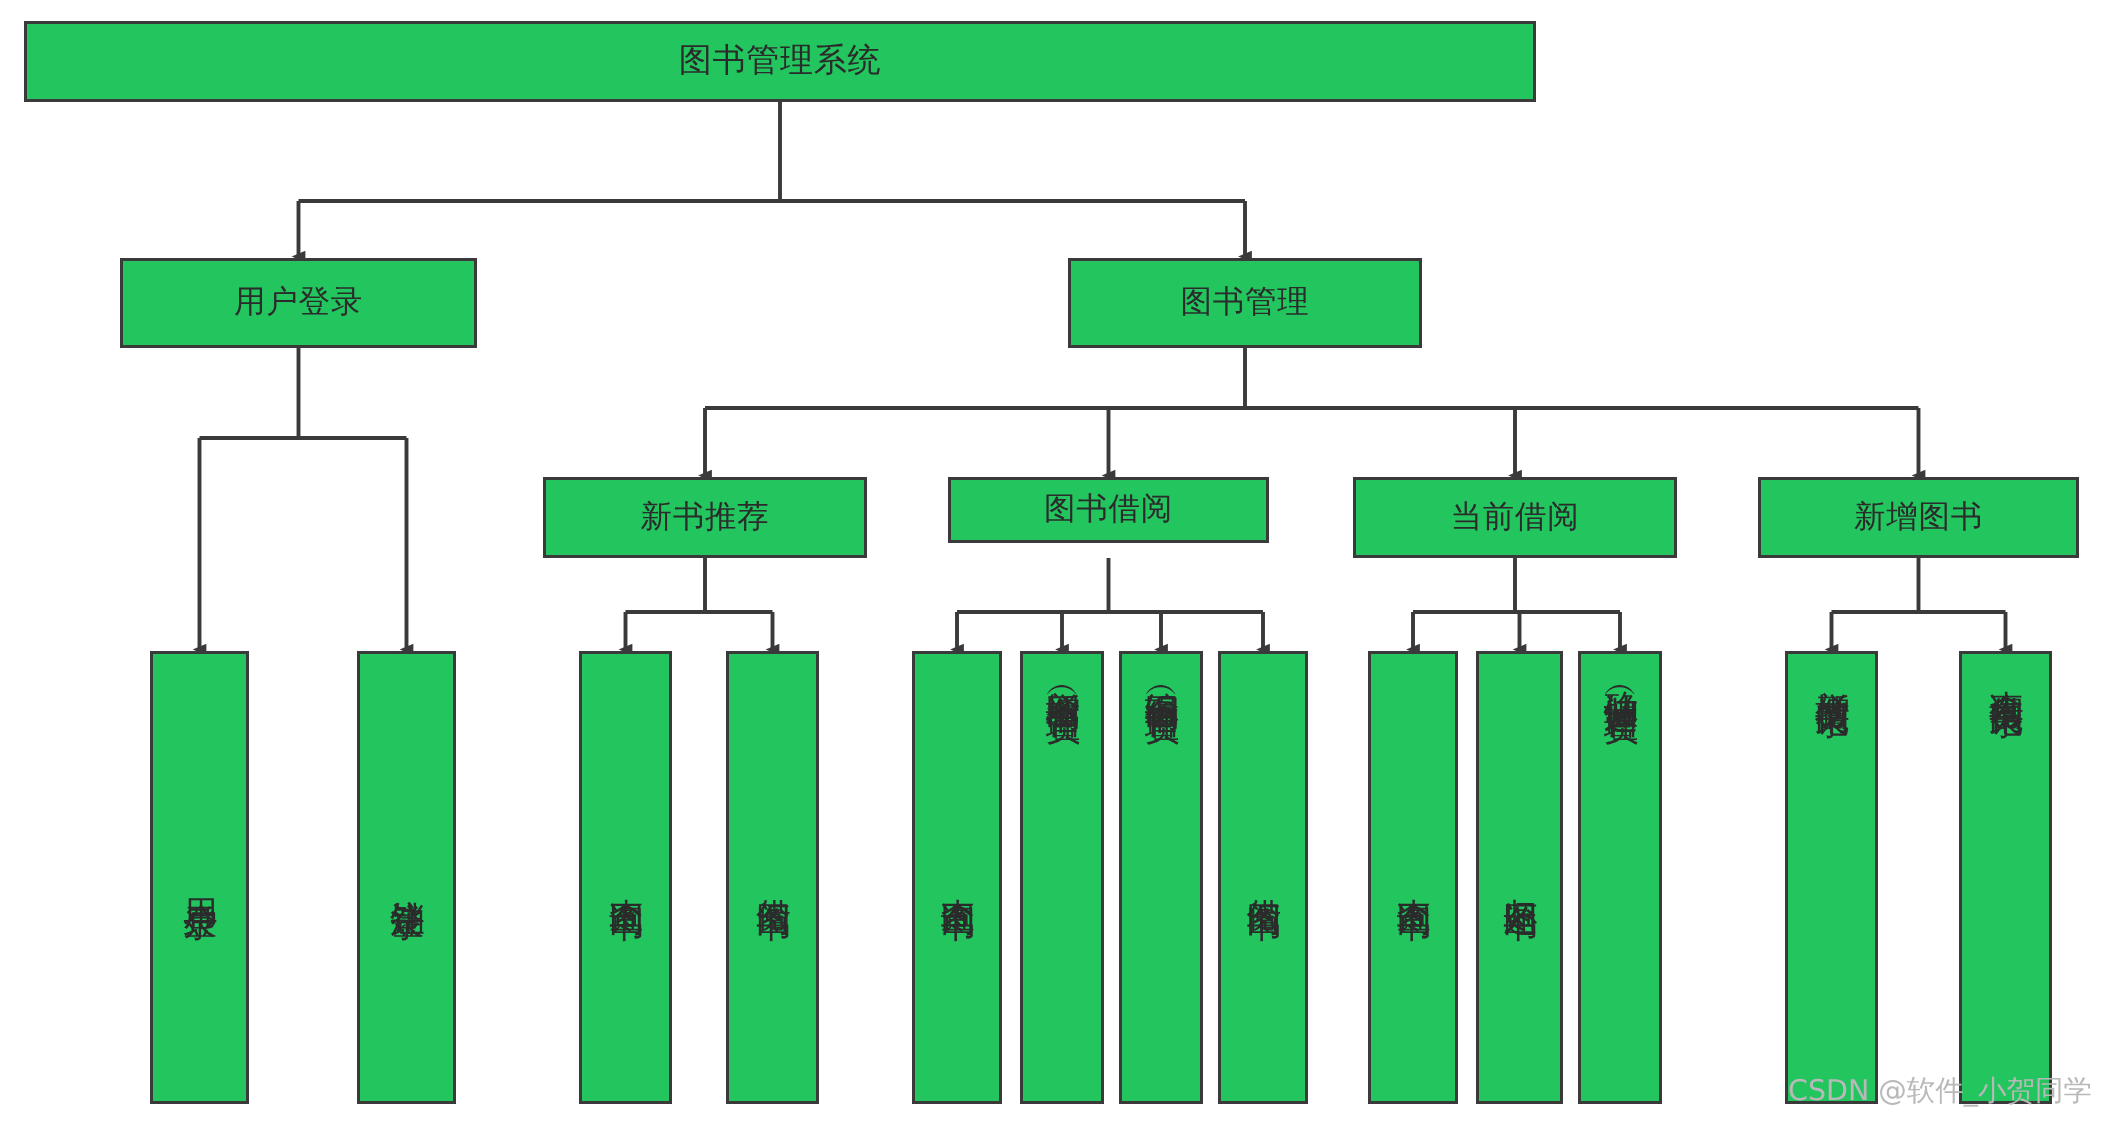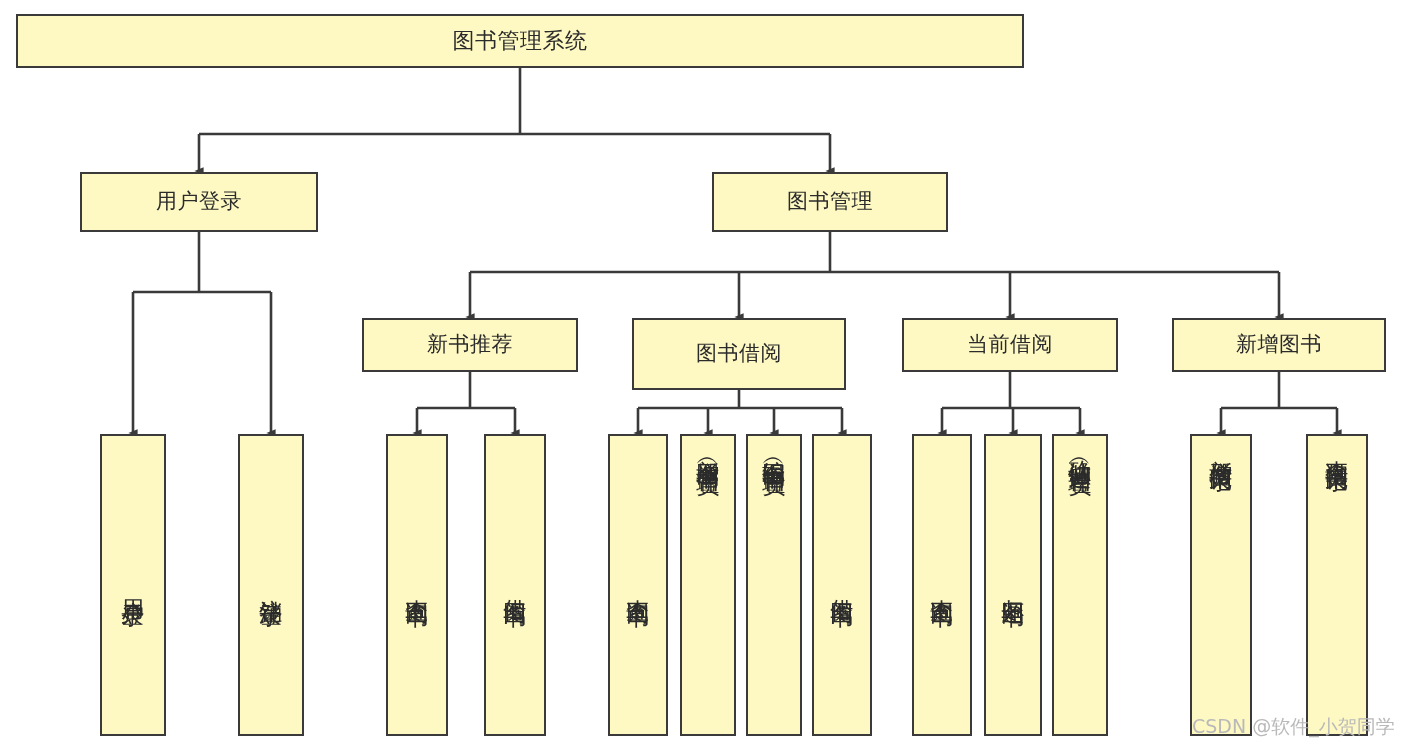--- a/index.html
+++ b/index.html
@@ -23,21 +23,21 @@
     left: 0;
     top: 0;
     width: 1405px;
     height: 747px;
     pointer-events: none;
   }
   .node {
     position: absolute;
     box-sizing: border-box;
     border: 2px solid #3a3a3a;
-    background: #fef9c3;
+    background: #22c55e;
     display: flex;
     align-items: center;
     justify-content: center;
     color: #2b2b2b;
   }
   .node .label {
     display: block;
     text-align: center;
     line-height: 1.02;
     letter-spacing: 0.5px;
@@ -128,21 +128,21 @@
       </div>
       <div class="node h" id="n-user-login" style="left: 80px; top: 172px; width: 238px; height: 60px;">
         <span class="label">用户登录</span>
       </div>
       <div class="node h" id="n-book-mgmt" style="left: 712px; top: 172px; width: 236px; height: 60px; justify-content: center;">
         <span class="label">图书管理</span>
       </div>
       <div class="node h" id="n-new-book-rec" style="left: 362px; top: 318px; width: 216px; height: 54px;">
         <span class="label">新书推荐</span>
       </div>
-      <div class="node h" id="n-book-borrow" style="left: 632px; top: 318px; width: 214px; height: 72px;">
+      <div class="node h" id="n-book-borrow" style="left: 632px; top: 318px; width: 214px; height: 44px;">
         <span class="label">图书借阅</span>
       </div>
       <div class="node h" id="n-current-borrow" style="left: 902px; top: 318px; width: 216px; height: 54px; justify-content: center;">
         <span class="label">当前借阅</span>
       </div>
       <div class="node h" id="n-borrow-record" style="left: 1172px; top: 318px; width: 214px; height: 54px;">
         <span class="label">新增图书</span>
       </div>
       <div class="node v center" id="n-leaf-user-login" style="left: 100px; top: 434px; width: 66px; height: 302px;">
         <span class="label">用户登录</span>

